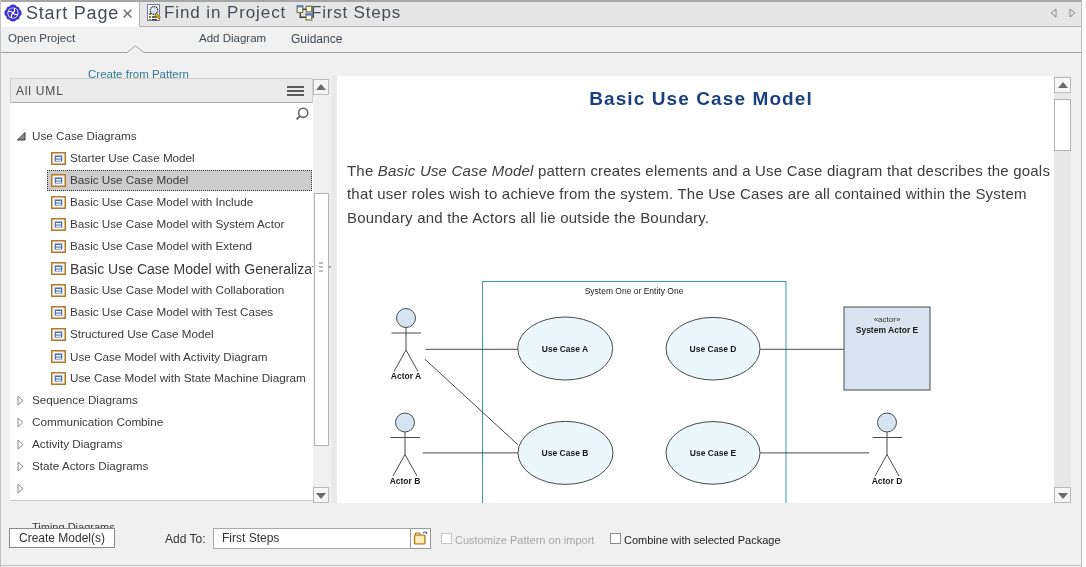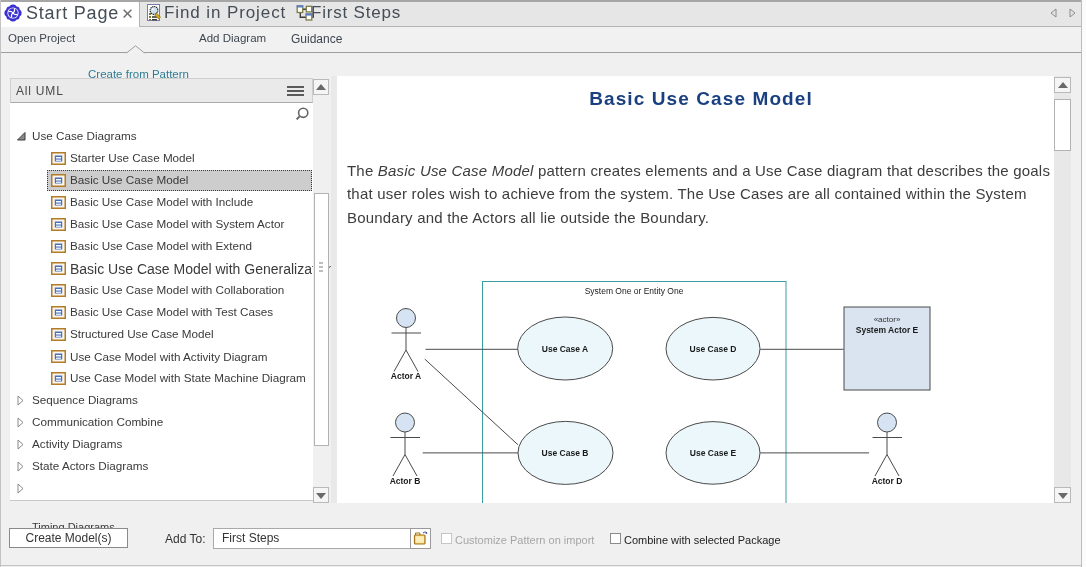--- a/index.html
+++ b/index.html
@@ -284,21 +284,21 @@
 <div class="abs" style="left:1054px;top:77px;width:17px;height:16px;background:#f5f5f5;border:1px solid #b9b9b9;"></div>
 <svg class="abs" style="left:1058px;top:82px;" width="10" height="6" viewBox="0 0 10 6">
     <path d="M5 0 L10 6 L0 6 Z" fill="#6a6a6a"></path>
   </svg>
 <div class="abs" style="left:1054px;top:99px;width:17px;height:52px;background:#ffffff;border:1px solid #b3b3b3;"></div>
 <div class="abs" style="left:1054px;top:487px;width:17px;height:16px;background:#f5f5f5;border:1px solid #b9b9b9;"></div>
 <svg class="abs" style="left:1058px;top:493px;" width="10" height="6" viewBox="0 0 10 6">
     <path d="M5 6 L10 0 L0 0 Z" fill="#6a6a6a"></path>
   </svg>
 
-<div class="abs" style="left:9px;top:528px;width:119px;height:20px;background:#ffffff;border:1px solid #8a8a8a;font-size:12px;color:#333333;text-align:center;line-height:18px;">Create Model(s)</div>
+<div class="abs" style="left:9px;top:528px;width:106px;height:20px;background:#ffffff;border:1px solid #8a8a8a;font-size:12px;color:#333333;text-align:center;line-height:18px;">Create Model(s)</div>
 <div class="abs" style="left:165px;top:532px;font-size:12px;color:#333333;">Add To:</div>
 <div class="abs" style="left:213px;top:528px;width:199px;height:21px;background:#ffffff;border:1px solid #a9a9a9;font-size:12px;color:#333333;line-height:19px;padding-left:8px;">First Steps</div>
 <div class="abs" style="left:410px;top:528px;width:21px;height:21px;background:#ffffff;border:1px solid #9a9a9a;"></div>
 <svg class="abs" style="left:413px;top:531px;" width="16" height="15" viewBox="0 0 16 15">
   <path d="M10 2 C12 0.5 13.5 1 14 2" fill="none" stroke="#333a8c" stroke-width="1"></path>
   <path d="M13 1 L14.5 2.5 L12.5 3 Z" fill="#333a8c"></path>
   <rect x="1.5" y="4" width="10.5" height="9" rx="1" fill="#f5cf6e" stroke="#a5761c" stroke-width="1.2"></rect>
   <path d="M2.5 4 V2.6 Q2.5 2 3.1 2 H6.2 Q6.8 2 6.8 2.6 V4" fill="none" stroke="#a5761c" stroke-width="1.2"></path>
   <rect x="2.6" y="5.2" width="8.3" height="6.6" fill="#fceebc"></rect>
 </svg>

